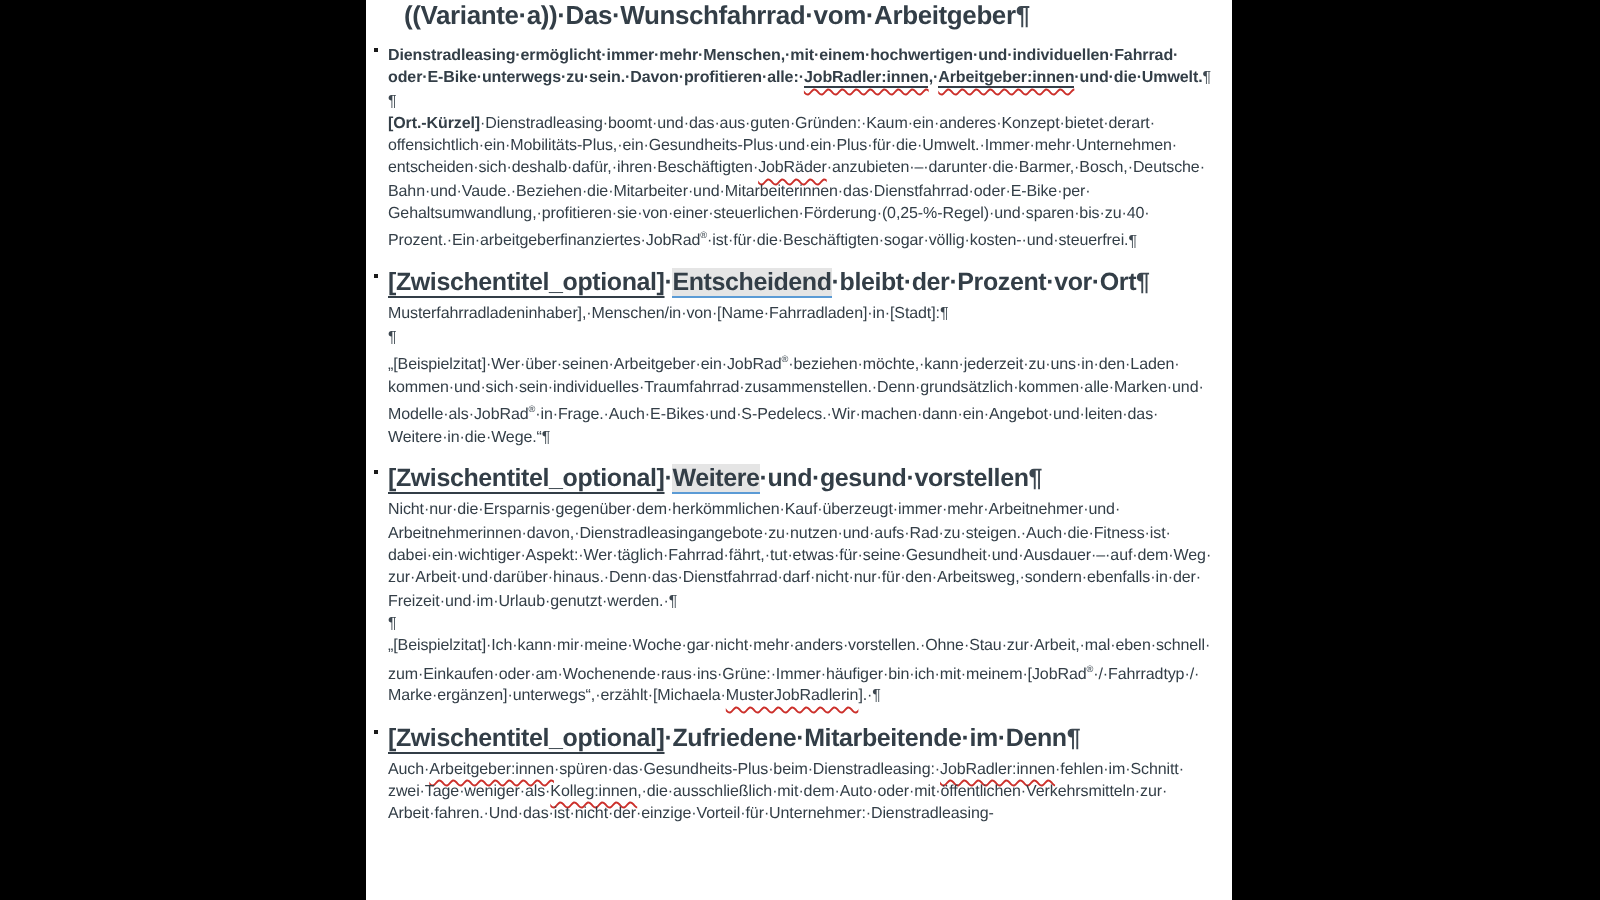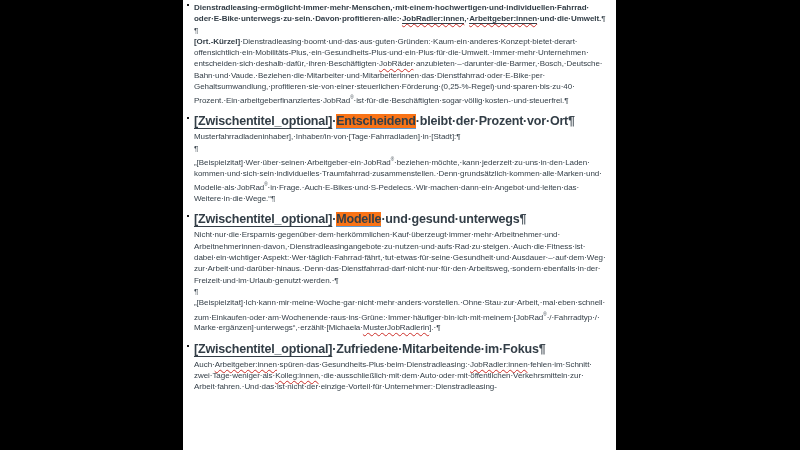--- a/index.html
+++ b/index.html
@@ -15,38 +15,39 @@
   .blk{position:relative;margin:0;color:#333e47;}
   .h1{font-size:13px;font-weight:700;line-height:16px;margin:2px 0 6px;letter-spacing:-0.2px;}
   .h1.indent{padding-left:8px;margin-top:-2px;}
   .h2{font-size:12.5px;font-weight:700;line-height:15px;margin:8px 0 2px;letter-spacing:-0.2px;}
   .p,.empty{font-size:8px;line-height:11.3px;letter-spacing:-0.05px;}
   .b{font-weight:700;}
   .u{border-bottom:1px solid currentColor;}
   .sq{text-decoration-line:underline;text-decoration-style:wavy;text-decoration-color:#cc2f2a;
       text-decoration-thickness:1px;text-underline-offset:2px;}
   .h2 .sq{text-underline-offset:3px;text-decoration:underline;}
-  .hl{background:#f97316;box-shadow:0 1px 0 #5b9bd5;}
+  .hl{background:#e5e5e5;box-shadow:0 1px 0 #5b9bd5;}
   .sup{font-size:0.58em;vertical-align:super;}
   .marker{position:absolute;left:-7px;top:3px;width:2px;height:2px;background:#1a1a1a;}
   .p .marker,.empty .marker{top:2px;}
   .pil{opacity:0.95;}
 </style>
 </head>
 <body>
 
 <div class="page">
   <div>
+      <div class="blk h1 indent"><span>((Variante·​a))·​Das·​Wunschfahrrad·​vom·​Arbeitgeber</span><span class="pil">¶</span></div>
       <div class="blk p"><span class="marker"></span><span class="b">Dienstradleasing·​ermöglicht·​immer·​mehr·​Menschen,·​mit·​einem·​hochwertigen·​und·​individuellen·​Fahrrad·​oder·​E-Bike·​unterwegs·​zu·​sein.·​Davon·​profitieren·​alle:·​</span><span class="b u sq">JobRadler:innen</span><span class="b">,·​</span><span class="b u sq">Arbeitgeber:innen</span><span class="b">·​und·​die·​Umwelt.</span><span class="pil">¶</span></div>
       <div class="blk empty"><span class="pil">¶</span></div>
       <div class="blk p"><span class="b">[Ort.-Kürzel]</span><span>·​Dienstradleasing·​boomt·​und·​das·​aus·​guten·​Gründen:·​Kaum·​ein·​anderes·​Konzept·​bietet·​derart·​offensichtlich·​ein·​Mobilitäts-Plus,·​ein·​Gesundheits-Plus·​und·​ein·​Plus·​für·​die·​Umwelt.·​Immer·​mehr·​Unternehmen·​entscheiden·​sich·​deshalb·​dafür,·​ihren·​Beschäftigten·​</span><span class="sq">JobRäder</span><span>·​anzubieten·​–·​darunter·​die·​Barmer,·​Bosch,·​Deutsche·​Bahn·​und·​Vaude.·​Beziehen·​die·​Mitarbeiter·​und·​Mitarbeiterinnen·​das·​Dienstfahrrad·​oder·​E-Bike·​per·​Gehaltsumwandlung,·​profitieren·​sie·​von·​einer·​steuerlichen·​Förderung·​(0,25-%-Regel)·​und·​sparen·​bis·​zu·​40·​Prozent.·​Ein·​arbeitgeberfinanziertes·​JobRad</span><span class="sup">®</span><span>·​ist·​für·​die·​Beschäftigten·​sogar·​völlig·​kosten-·​und·​steuerfrei.</span><span class="pil">¶</span></div>
       <div class="blk h2"><span class="marker"></span><span class="sq">[Zwischentitel_optional]</span><span>·​</span><span class="hl">Entscheidend</span><span>·​bleibt·​der·​Prozent·​vor·​Ort</span><span class="pil">¶</span></div>
-      <div class="blk p"><span>Musterfahrradladeninhaber],·​Inhaber/in·​von·​[Tage·​Fahrradladen]·​in·​[Stadt]:</span><span class="pil">¶</span></div>
+      <div class="blk p"><span>Musterfahrradladeninhaber],·​Menschen/in·​von·​[Name·​Fahrradladen]·​in·​[Stadt]:</span><span class="pil">¶</span></div>
       <div class="blk empty"><span class="pil">¶</span></div>
       <div class="blk p"><span>„[Beispielzitat]·​Wer·​über·​seinen·​Arbeitgeber·​ein·​JobRad</span><span class="sup">®</span><span>·​beziehen·​möchte,·​kann·​jederzeit·​zu·​uns·​in·​den·​Laden·​kommen·​und·​sich·​sein·​individuelles·​Traumfahrrad·​zusammenstellen.·​Denn·​grundsätzlich·​kommen·​alle·​Marken·​und·​Modelle·​als·​JobRad</span><span class="sup">®</span><span>·​in·​Frage.·​Auch·​E-Bikes·​und·​S-Pedelecs.·​Wir·​machen·​dann·​ein·​Angebot·​und·​leiten·​das·​Weitere·​in·​die·​Wege.“</span><span class="pil">¶</span></div>
-      <div class="blk h2"><span class="marker"></span><span class="sq">[Zwischentitel_optional]</span><span>·​</span><span class="hl">Modelle</span><span>·​und·​gesund·​unterwegs</span><span class="pil">¶</span></div>
+      <div class="blk h2"><span class="marker"></span><span class="sq">[Zwischentitel_optional]</span><span>·​</span><span class="hl">Weitere</span><span>·​und·​gesund·​vorstellen</span><span class="pil">¶</span></div>
       <div class="blk p"><span>Nicht·​nur·​die·​Ersparnis·​gegenüber·​dem·​herkömmlichen·​Kauf·​überzeugt·​immer·​mehr·​Arbeitnehmer·​und·​Arbeitnehmerinnen·​davon,·​Dienstradleasingangebote·​zu·​nutzen·​und·​aufs·​Rad·​zu·​steigen.·​Auch·​die·​Fitness·​ist·​dabei·​ein·​wichtiger·​Aspekt:·​Wer·​täglich·​Fahrrad·​fährt,·​tut·​etwas·​für·​seine·​Gesundheit·​und·​Ausdauer·​–·​auf·​dem·​Weg·​zur·​Arbeit·​und·​darüber·​hinaus.·​Denn·​das·​Dienstfahrrad·​darf·​nicht·​nur·​für·​den·​Arbeitsweg,·​sondern·​ebenfalls·​in·​der·​Freizeit·​und·​im·​Urlaub·​genutzt·​werden.·​</span><span class="pil">¶</span></div>
       <div class="blk empty"><span class="pil">¶</span></div>
       <div class="blk p"><span>„[Beispielzitat]·​Ich·​kann·​mir·​meine·​Woche·​gar·​nicht·​mehr·​anders·​vorstellen.·​Ohne·​Stau·​zur·​Arbeit,·​mal·​eben·​schnell·​zum·​Einkaufen·​oder·​am·​Wochenende·​raus·​ins·​Grüne:·​Immer·​häufiger·​bin·​ich·​mit·​meinem·​[JobRad</span><span class="sup">®</span><span>·​/·​Fahrradtyp·​/·​Marke·​ergänzen]·​unterwegs“,·​erzählt·​[Michaela·​</span><span class="sq">MusterJobRadlerin</span><span>].·​</span><span class="pil">¶</span></div>
-      <div class="blk h2"><span class="marker"></span><span class="sq">[Zwischentitel_optional]</span><span>·​Zufriedene·​Mitarbeitende·​im·​Fokus</span><span class="pil">¶</span></div>
+      <div class="blk h2"><span class="marker"></span><span class="sq">[Zwischentitel_optional]</span><span>·​Zufriedene·​Mitarbeitende·​im·​Denn</span><span class="pil">¶</span></div>
       <div class="blk p"><span>Auch·​</span><span class="sq">Arbeitgeber:innen</span><span>·​spüren·​das·​Gesundheits-Plus·​beim·​Dienstradleasing:·​</span><span class="sq">JobRadler:innen</span><span>·​fehlen·​im·​Schnitt·​zwei·​Tage·​weniger·​als·​</span><span class="sq">Kolleg:innen</span><span>,·​die·​ausschließlich·​mit·​dem·​Auto·​oder·​mit·​öffentlichen·​Verkehrsmitteln·​zur·​Arbeit·​fahren.·​Und·​das·​ist·​nicht·​der·​einzige·​Vorteil·​für·​Unternehmer:·​Dienstradleasing-</span></div>
     </div>
 </div>
 
 </body></html>

